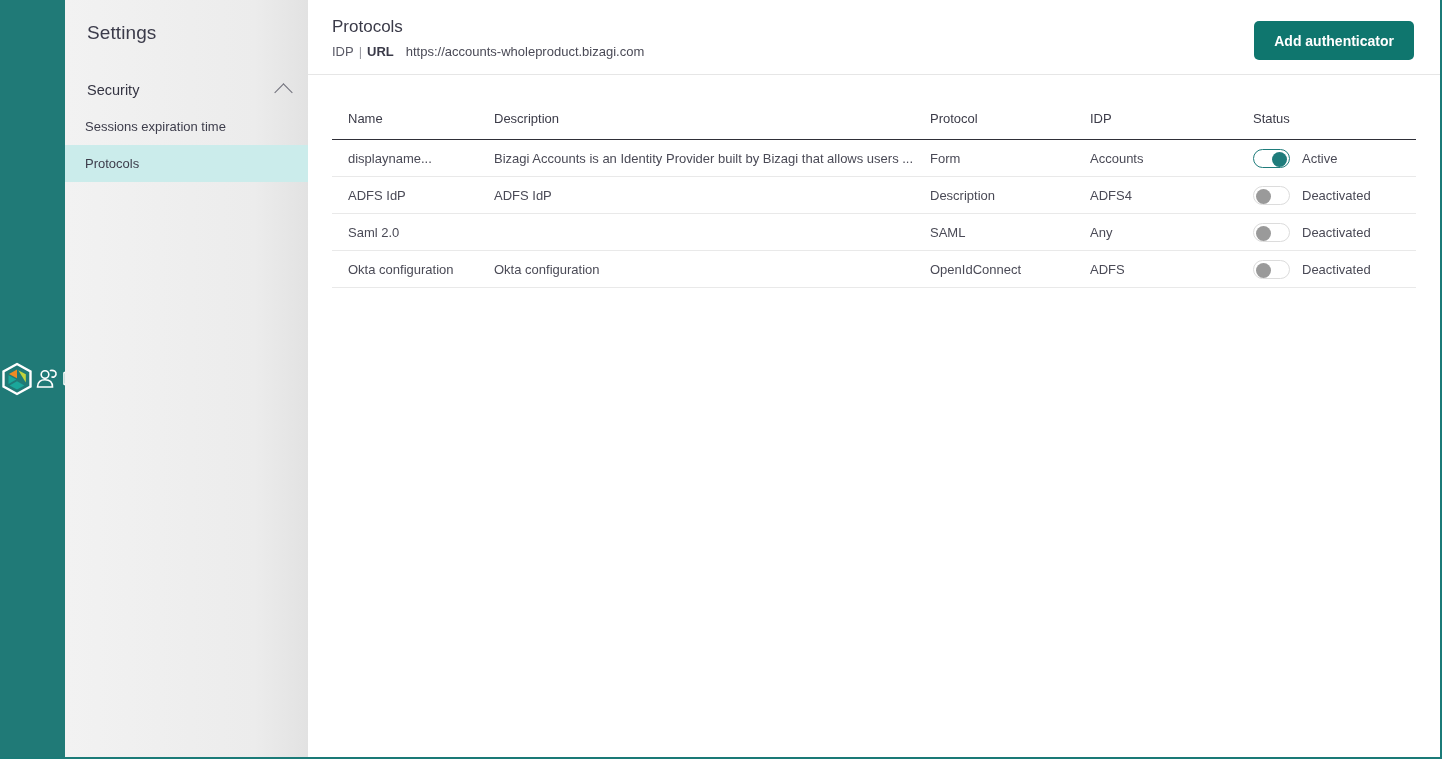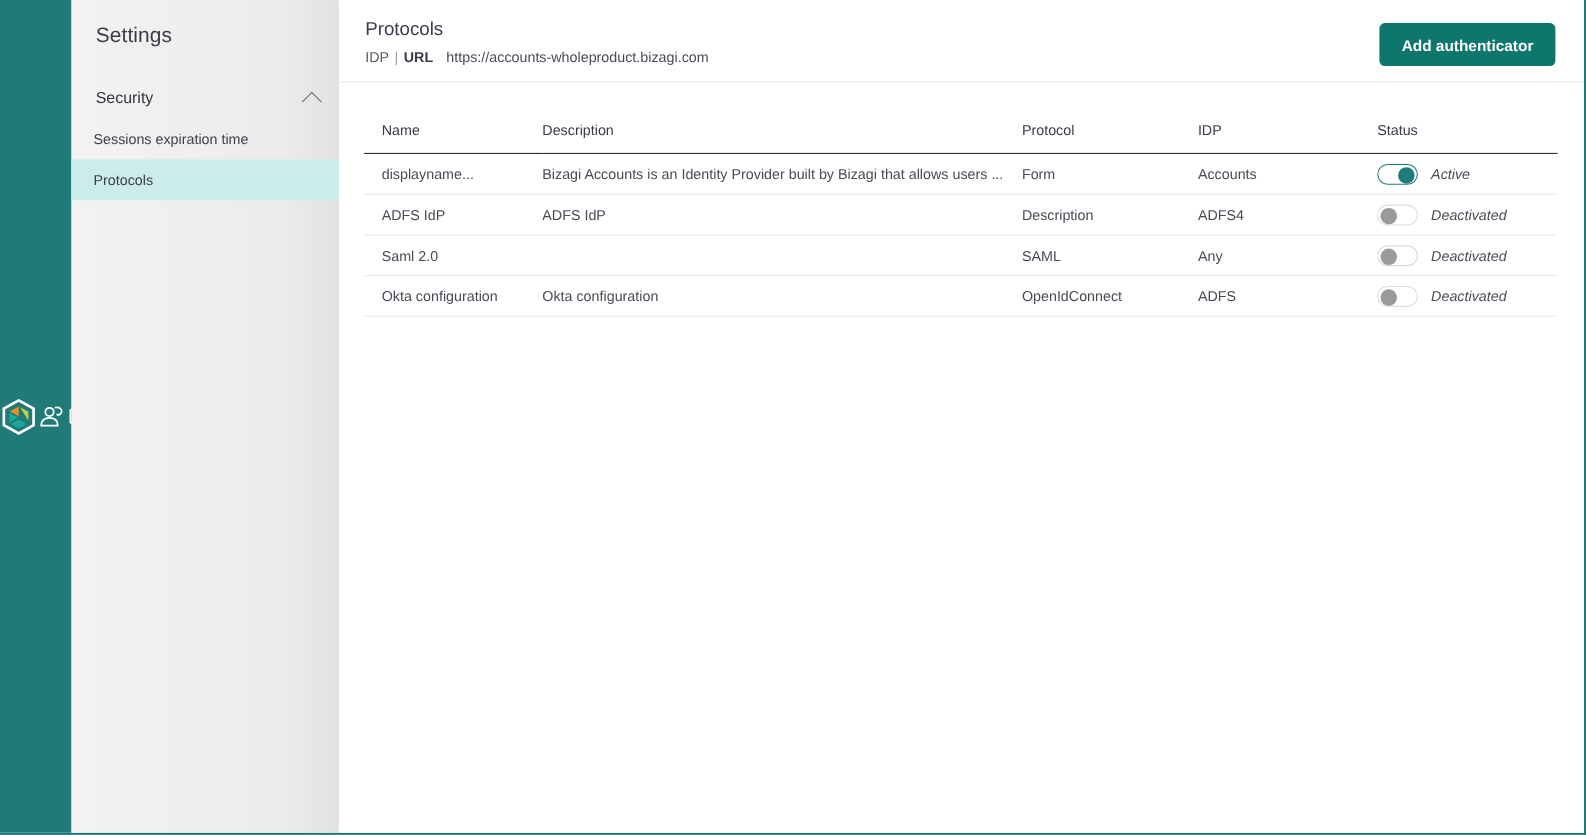--- a/index.html
+++ b/index.html
@@ -181,21 +181,21 @@
     font-weight: 700;
     font-family: "Liberation Sans", sans-serif;
     padding: 0 20px;
     height: 39px;
     margin-top: 5px;
     cursor: pointer;
     white-space: nowrap;
   }
 
   
-  .table-wrap { padding: 36px 24px 0 12px; margin-left: 11px; }
+  .table-wrap { padding: 36px 24px 0 24px; }
 
   table { width: 100%; border-collapse: collapse; table-layout: fixed; }
 
   th {
     text-align: left;
     font-size: 13px;
     font-weight: 400;
     color: #3b3b48;
     padding: 0 0 13px 0;
     border-bottom: 1.5px solid #2f2f38;
@@ -235,21 +235,21 @@
     top: 2px;
     width: 15px;
     height: 15px;
     border-radius: 50%;
   }
   .toggle.on { border: 1.6px solid #1f7c7b; }
   .toggle.on .knob { right: 2px; background: #1f7c7b; }
   .toggle.off { border: 1.6px solid #dcdcdc; }
   .toggle.off .knob { left: 2px; background: #9a9a9a; }
 
-  .status-label { font-size: 13px; color: #4a4a56; font-style: italic; }
+  .status-label { font-size: 13px; color: #4a4a56; }
 </style>
 </head>
 <body>
 
 <div id="app">
 
   <div class="rail">
 
     <div class="rail-logo">
       <svg width="34" height="34" viewBox="0 0 34 34">

